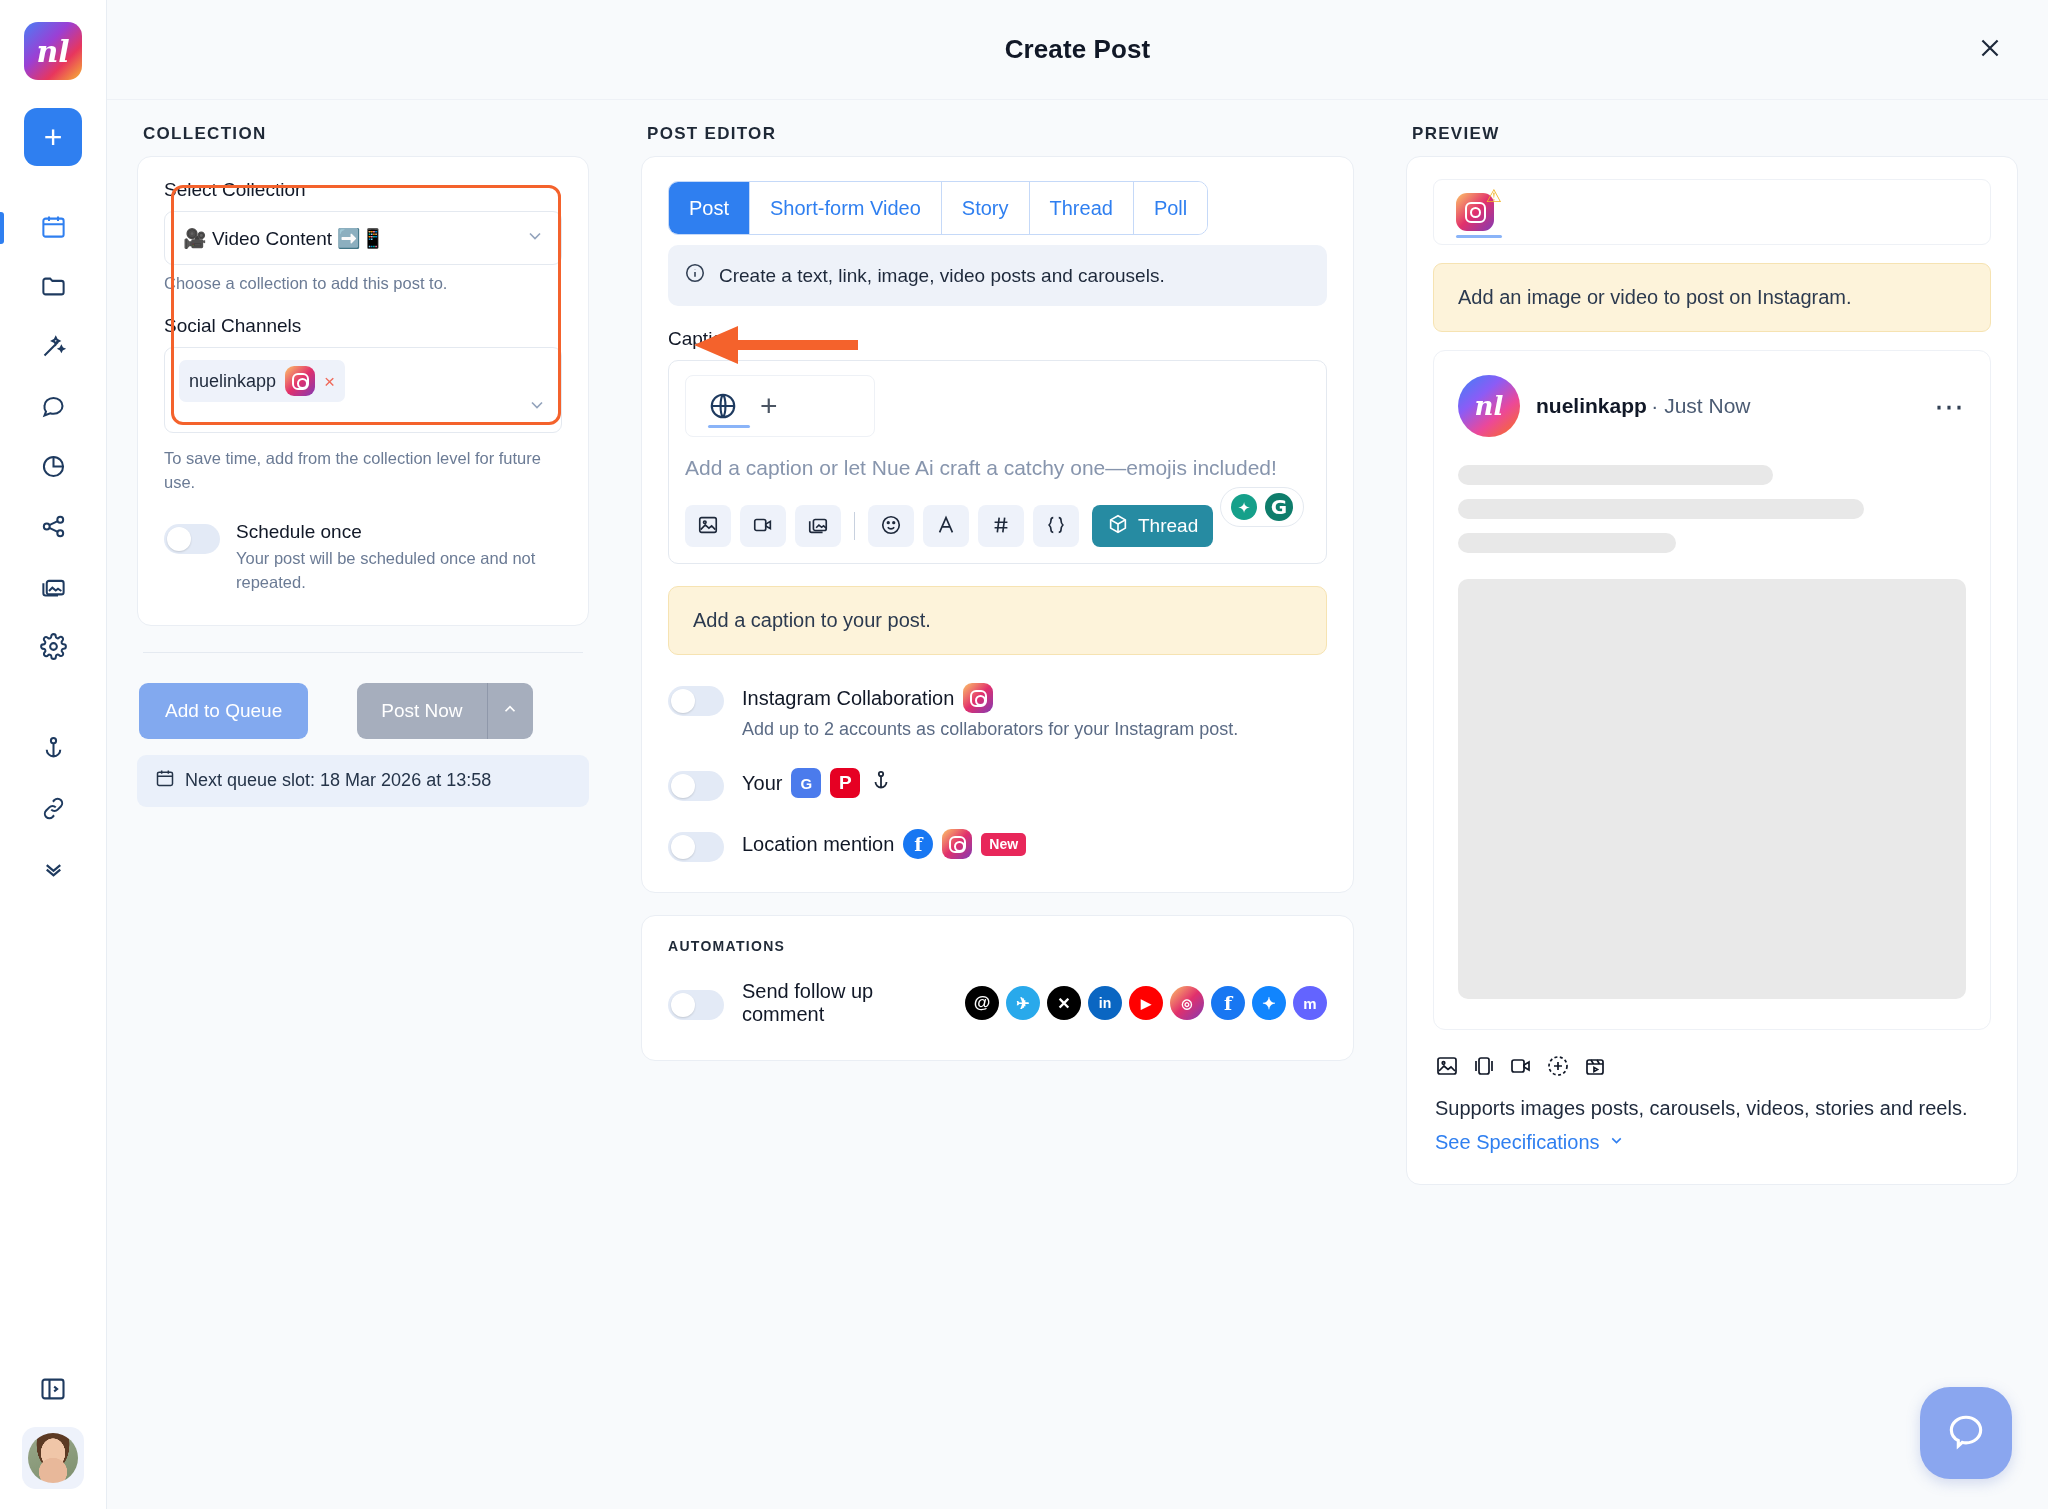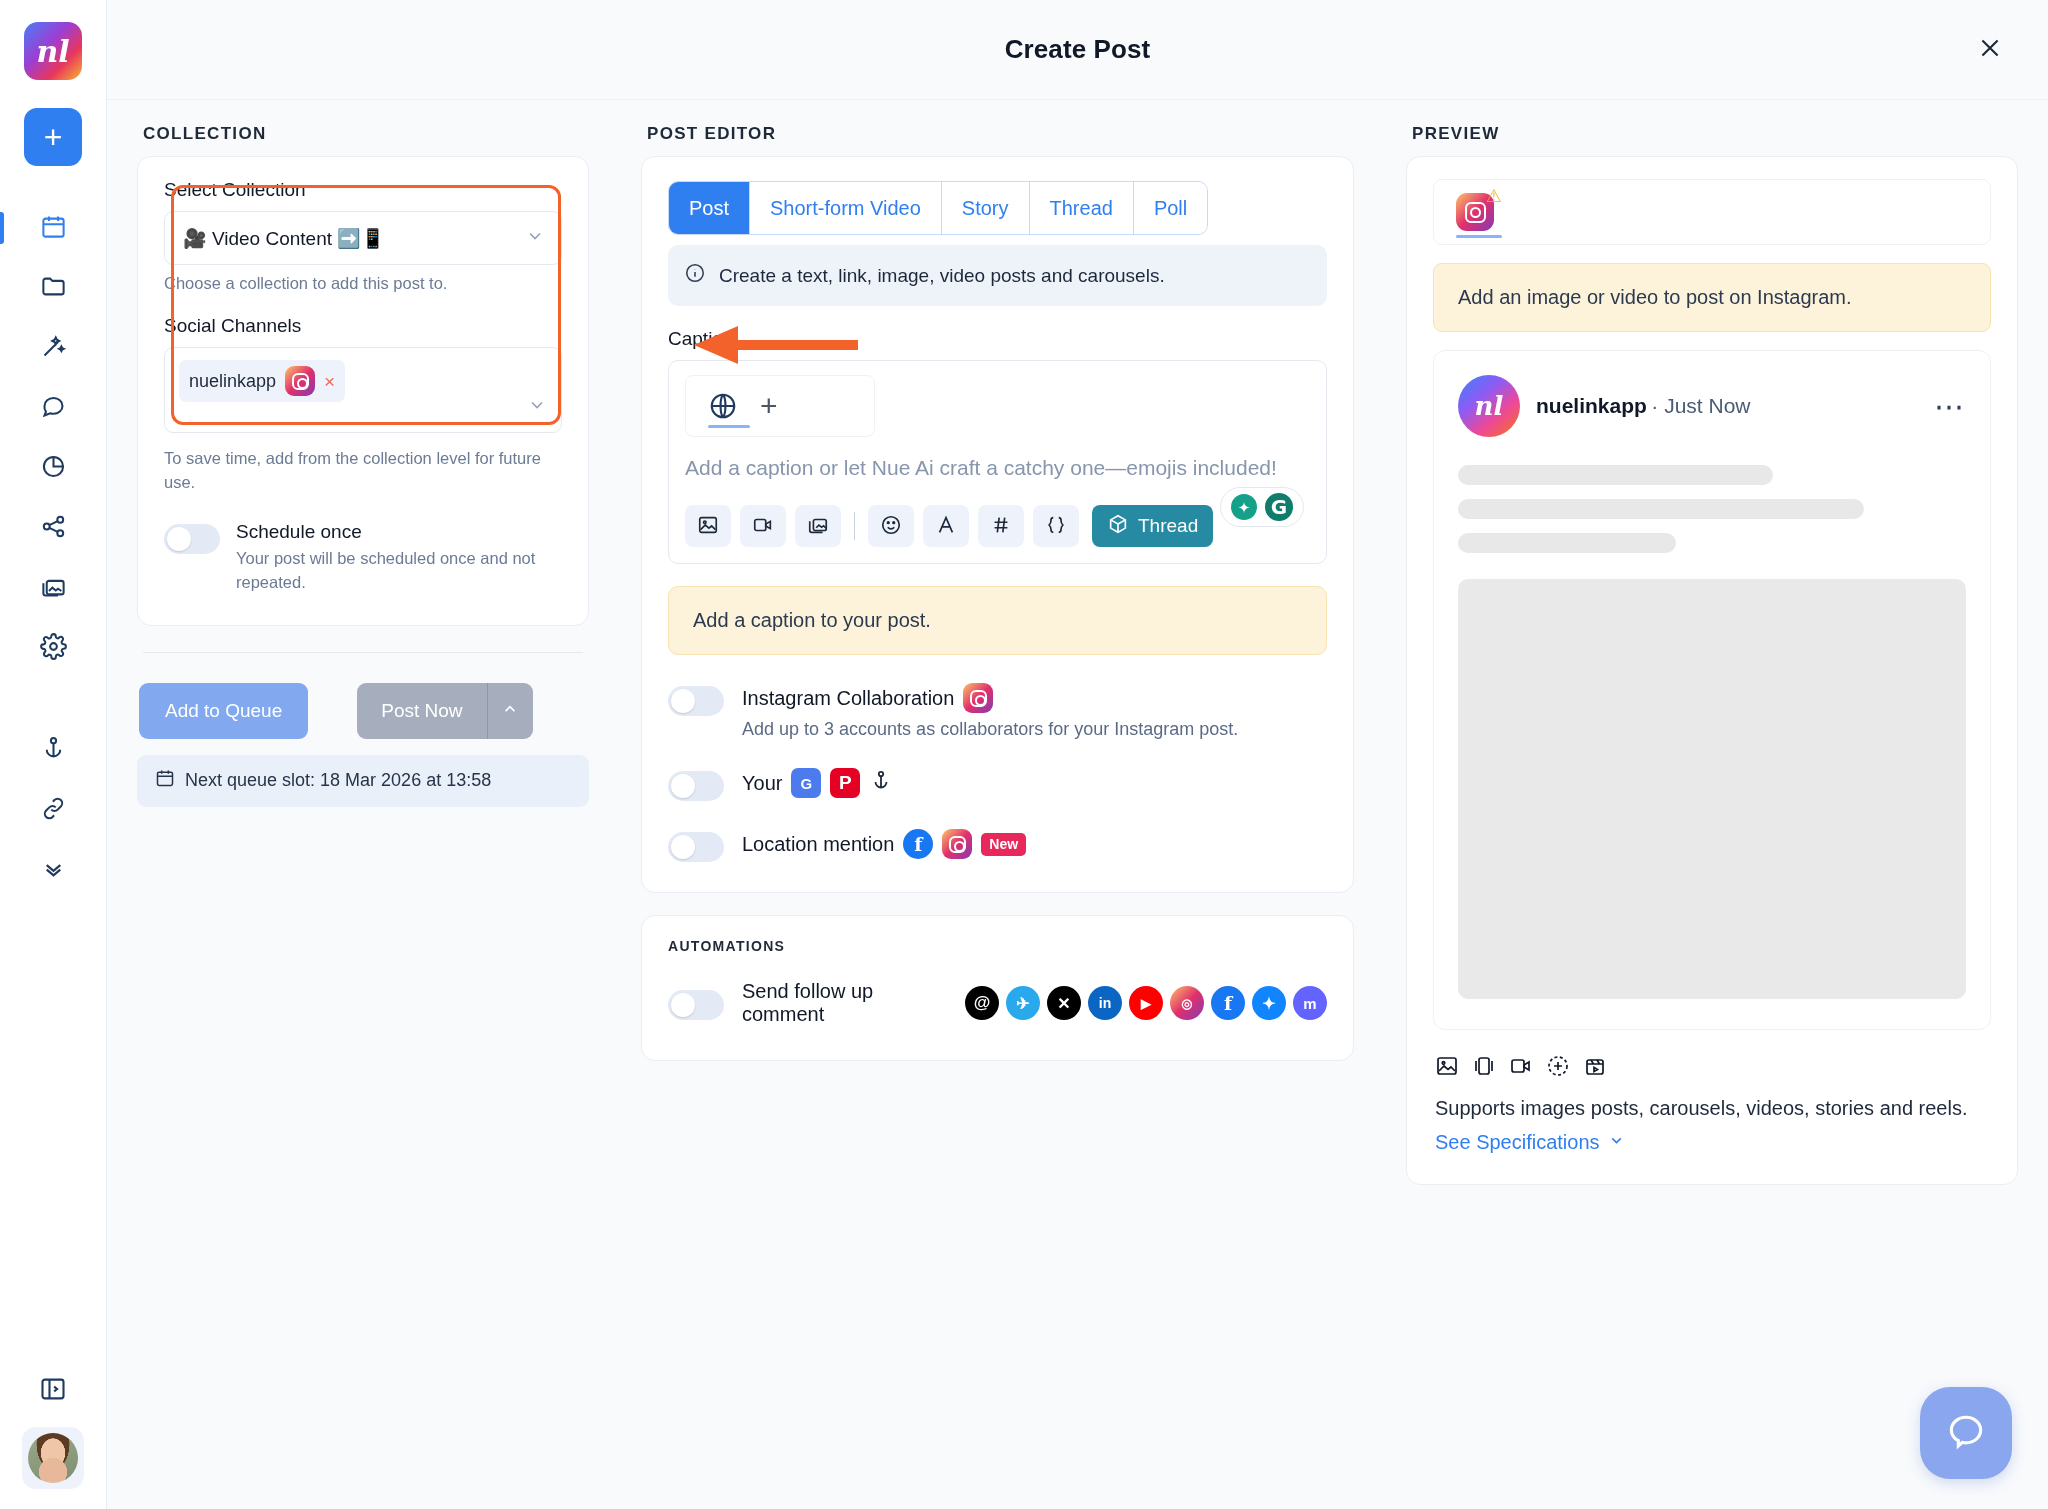--- a/index.html
+++ b/index.html
@@ -595,21 +595,21 @@
 
           <div class="opt-row">
             <div class="toggle"></div>
             <div>
               <div class="opt-title">
                 <span>Instagram Collaboration</span>
                 <span class="ig-sq">
                     <span class="ring"></span>
                   </span>
               </div>
-              <div class="opt-desc">Add up to 3 accounts as collaborators for your Instagram post.</div>
+              <div class="opt-desc">Add up to 2 accounts as collaborators for your Instagram post.</div>
             </div>
           </div>
 
           <div class="opt-row">
             <div class="toggle"></div>
             <div class="opt-title">
               <span>Your</span>
               <span class="si" style="background:#4b7bec;border-radius:7px;width:30px;height:30px;font-size:15px;">G</span>
               <span class="si" style="background:#e60023;border-radius:7px;width:30px;height:30px;font-size:19px;">P</span>
               <span>

